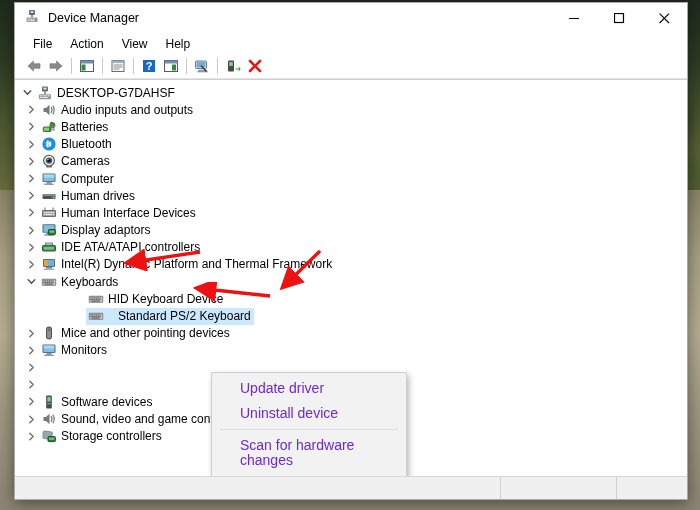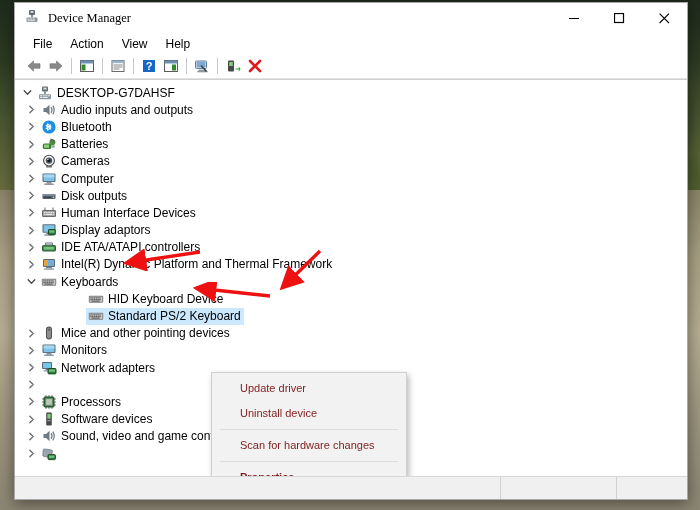--- a/index.html
+++ b/index.html
@@ -32,21 +32,21 @@
     box-shadow:0 3px 14px rgba(0,0,0,.45);
     display:flex;flex-direction:column;
     z-index:5;
   }
   
   #titlebar{
     height:30px;flex:0 0 30px;background:#ffffff;
     display:flex;align-items:center;position:relative;
   }
   #title-left{display:flex;align-items:center;padding-left:9px;gap:8px;}
-  #title-text{font-size:12.5px;color:#000;font-family:Liberation Serif, serif;}
+  #title-text{font-size:12.5px;color:#000;}
   .win-btns{position:absolute;right:0;top:0;height:30px;display:flex;}
   .win-btn{
     width:45px;height:30px;display:flex;align-items:center;justify-content:center;
     font-size:12px;color:#000;
   }
 
   
   #menubar{
     height:21px;flex:0 0 21px;display:flex;align-items:center;
     padding-left:9px;gap:0;background:#ffffff;
@@ -80,41 +80,41 @@
     width:16px;flex:0 0 16px;display:flex;align-items:center;justify-content:center;
     color:#5a5a5a;font-size:9px;
   }
   .row .ico{
     width:20px;flex:0 0 20px;display:flex;align-items:center;justify-content:center;
   }
   .row .lbl{padding-left:2px;}
   .row.depth0{padding-left:4px;}
   .row.depth1{padding-left:8px;}
   .row.depth2{padding-left:55px;}
-  .row.selected .sel-wrap{background:#cce8ff;}
+  .row.selected .sel-wrap{background:#cce8ff;gap:10px;}
   .sel-wrap{display:inline-flex;align-items:center;padding:0 3px 0 0;height:17px;}
 
   
   #statusbar{
     height:22px;flex:0 0 22px;background:#f0f0f0;border-top:1px solid #d7d7d7;
     display:flex;align-items:center;
   }
   .sb-main{flex:1 1 auto;}
   .sb-seg{width:115px;border-left:1px solid #d0d0d0;height:22px;}
   .sb-seg.small{width:70px;}
 
   
   #ctxmenu{
     position:absolute;left:196px;top:292px;width:194px;
     background:#f2f2f2;border:1px solid #cfcfcf;
     box-shadow:2px 3px 6px rgba(0,0,0,.28);
     padding:3px 0;z-index:30;
   }
   .ctx-item{
-    font-size:11px;color:#7f1d1d;padding:5px 0 5px 28px;line-height:15px;
+    font-size:14px;color:#6d28d9;padding:5px 0 5px 28px;line-height:15px;
   }
   .ctx-item.bold{font-weight:bold;}
   .ctx-sep{height:1px;background:#dcdcdc;margin:3px 8px;}
 
   
   .arrow{position:absolute;z-index:40;pointer-events:none;}
 </style>
 </head>
 <body>
 
@@ -284,55 +284,55 @@
         </div>
         <div class="row depth1">
           <span class="chev">
             <svg width="9" height="9" viewBox="0 0 9 9">
               <path d="M2.8 1.2 L6.2 4.5 L2.8 7.8" stroke="#6a6a6a" stroke-width="1.3" fill="none" stroke-linecap="round" stroke-linejoin="round"></path>
             </svg>
           </span>
           <span class="sel-wrap">
             <span class="ico">
               <svg width="16" height="16" viewBox="0 0 16 16">
-                <circle cx="8" cy="8" r="6.6" fill="#1a8fe3"></circle>
-                <path d="M6.4 4.6 L10 8 L6.4 11.4 M6.4 4.6 L6.4 11.4 M4.8 6.4 L10 10.2 M4.8 9.6 L10 5.8" stroke="#fff" stroke-width="1.1" fill="none" stroke-linejoin="round"></path>
-              </svg>
-            </span>
-            <span class="lbl">Bluetooth</span>
-          </span>
-        </div>
-        <div class="row depth1">
-          <span class="chev">
-            <svg width="9" height="9" viewBox="0 0 9 9">
-              <path d="M2.8 1.2 L6.2 4.5 L2.8 7.8" stroke="#6a6a6a" stroke-width="1.3" fill="none" stroke-linecap="round" stroke-linejoin="round"></path>
-            </svg>
-          </span>
-          <span class="sel-wrap">
-            <span class="ico">
-              <svg width="16" height="16" viewBox="0 0 16 16">
                 <rect x="1.8" y="7.5" width="8.5" height="5.5" rx="1.6" fill="#3e7a34"></rect>
                 <rect x="3" y="8.6" width="5" height="3.2" fill="#8fd07e"></rect>
                 <circle cx="11.4" cy="6.2" r="3" fill="#4c8c3c"></circle>
                 <path d="M9.5 3 L13.6 5.2" stroke="#5a5a5a" stroke-width="1.4"></path>
                 <rect x="10.2" y="9.2" width="3.6" height="2.4" fill="#9aa6ad"></rect>
               </svg>
             </span>
             <span class="lbl">Batteries</span>
           </span>
         </div>
         <div class="row depth1">
           <span class="chev">
             <svg width="9" height="9" viewBox="0 0 9 9">
               <path d="M2.8 1.2 L6.2 4.5 L2.8 7.8" stroke="#6a6a6a" stroke-width="1.3" fill="none" stroke-linecap="round" stroke-linejoin="round"></path>
             </svg>
           </span>
           <span class="sel-wrap">
             <span class="ico">
               <svg width="16" height="16" viewBox="0 0 16 16">
+                <circle cx="8" cy="8" r="6.6" fill="#1a8fe3"></circle>
+                <path d="M6.4 4.6 L10 8 L6.4 11.4 M6.4 4.6 L6.4 11.4 M4.8 6.4 L10 10.2 M4.8 9.6 L10 5.8" stroke="#fff" stroke-width="1.1" fill="none" stroke-linejoin="round"></path>
+              </svg>
+            </span>
+            <span class="lbl">Bluetooth</span>
+          </span>
+        </div>
+        <div class="row depth1">
+          <span class="chev">
+            <svg width="9" height="9" viewBox="0 0 9 9">
+              <path d="M2.8 1.2 L6.2 4.5 L2.8 7.8" stroke="#6a6a6a" stroke-width="1.3" fill="none" stroke-linecap="round" stroke-linejoin="round"></path>
+            </svg>
+          </span>
+          <span class="sel-wrap">
+            <span class="ico">
+              <svg width="16" height="16" viewBox="0 0 16 16">
                 <circle cx="8" cy="7.6" r="5.4" fill="#f0f0f0" stroke="#4a4a4a" stroke-width="1.1"></circle>
                 <circle cx="8" cy="7.6" r="3.2" fill="#4a5560"></circle>
                 <circle cx="8" cy="7.6" r="1.5" fill="#0f1418"></circle>
                 <circle cx="6.9" cy="6.4" r=".7" fill="#dfe8ef"></circle>
                 <rect x="5" y="13" width="6" height="1.6" rx=".6" fill="#6a6a6a"></rect>
               </svg>
             </span>
             <span class="lbl">Cameras</span>
           </span>
         </div>
@@ -363,21 +363,21 @@
           </span>
           <span class="sel-wrap">
             <span class="ico">
               <svg width="16" height="16" viewBox="0 0 16 16">
                 <rect x="1.5" y="6" width="13" height="5" rx="1" fill="#55606a"></rect>
                 <rect x="1.5" y="6" width="13" height="2" rx="1" fill="#7f8c98"></rect>
                 <rect x="2.8" y="8.8" width="7" height="1.1" fill="#35404a"></rect>
                 <circle cx="12.4" cy="9.4" r=".8" fill="#9fe07f"></circle>
               </svg>
             </span>
-            <span class="lbl">Disk outputs</span>
+            <span class="lbl">Human drives</span>
           </span>
         </div>
         <div class="row depth1">
           <span class="chev">
             <svg width="9" height="9" viewBox="0 0 9 9">
               <path d="M2.8 1.2 L6.2 4.5 L2.8 7.8" stroke="#6a6a6a" stroke-width="1.3" fill="none" stroke-linecap="round" stroke-linejoin="round"></path>
             </svg>
           </span>
           <span class="sel-wrap">
             <span class="ico">
@@ -569,56 +569,26 @@
             </span>
             <span class="lbl">Monitors</span>
           </span>
         </div>
         <div class="row depth1">
           <span class="chev">
             <svg width="9" height="9" viewBox="0 0 9 9">
               <path d="M2.8 1.2 L6.2 4.5 L2.8 7.8" stroke="#6a6a6a" stroke-width="1.3" fill="none" stroke-linecap="round" stroke-linejoin="round"></path>
             </svg>
           </span>
-          <span class="sel-wrap">
-            <span class="ico">
-              <svg width="16" height="16" viewBox="0 0 16 16">
-                <rect x="1" y="2" width="10" height="7" rx="1" fill="#5b6a78"></rect>
-                <rect x="2" y="3" width="8" height="5" fill="#79c4ea"></rect>
-                <rect x="4.5" y="9.2" width="3" height="1" fill="#5b6a78"></rect>
-                <rect x="2.5" y="10.2" width="7" height="1.2" rx=".5" fill="#8d9aa6"></rect>
-                <rect x="7" y="8.5" width="8" height="5.4" rx=".8" fill="#2f7a3c" stroke="#1d4f28"></rect>
-                <rect x="8" y="9.5" width="6" height="2.2" fill="#6fc47f"></rect>
-              </svg>
-            </span>
-            <span class="lbl">Network adapters</span>
-          </span>
-        </div>
-        <div class="row depth1">
-          <span class="chev">
-            <svg width="9" height="9" viewBox="0 0 9 9">
-              <path d="M2.8 1.2 L6.2 4.5 L2.8 7.8" stroke="#6a6a6a" stroke-width="1.3" fill="none" stroke-linecap="round" stroke-linejoin="round"></path>
-            </svg>
-          </span>
-        </div>
-        <div class="row depth1">
-          <span class="chev">
-            <svg width="9" height="9" viewBox="0 0 9 9">
-              <path d="M2.8 1.2 L6.2 4.5 L2.8 7.8" stroke="#6a6a6a" stroke-width="1.3" fill="none" stroke-linecap="round" stroke-linejoin="round"></path>
-            </svg>
-          </span>
-          <span class="sel-wrap">
-            <span class="ico">
-              <svg width="16" height="16" viewBox="0 0 16 16">
-                <rect x="3" y="3" width="10" height="10" rx="1" fill="#2f7a3c" stroke="#1d4f28"></rect>
-                <rect x="4.6" y="4.6" width="6.8" height="6.8" fill="#b7c9b7" stroke="#6a8a6a"></rect>
-                <path d="M5 3 L5 1.2 M8 3 L8 1.2 M11 3 L11 1.2 M5 13 L5 14.8 M8 13 L8 14.8 M11 13 L11 14.8 M3 5 L1.2 5 M3 8 L1.2 8 M3 11 L1.2 11 M13 5 L14.8 5 M13 8 L14.8 8 M13 11 L14.8 11" stroke="#4a4a4a" stroke-width=".9"></path>
-              </svg>
-            </span>
-            <span class="lbl">Processors</span>
+        </div>
+        <div class="row depth1">
+          <span class="chev">
+            <svg width="9" height="9" viewBox="0 0 9 9">
+              <path d="M2.8 1.2 L6.2 4.5 L2.8 7.8" stroke="#6a6a6a" stroke-width="1.3" fill="none" stroke-linecap="round" stroke-linejoin="round"></path>
+            </svg>
           </span>
         </div>
         <div class="row depth1">
           <span class="chev">
             <svg width="9" height="9" viewBox="0 0 9 9">
               <path d="M2.8 1.2 L6.2 4.5 L2.8 7.8" stroke="#6a6a6a" stroke-width="1.3" fill="none" stroke-linecap="round" stroke-linejoin="round"></path>
             </svg>
           </span>
           <span class="sel-wrap">
             <span class="ico">
@@ -655,20 +625,21 @@
             </svg>
           </span>
           <span class="sel-wrap">
             <span class="ico">
               <svg width="16" height="16" viewBox="0 0 16 16">
                 <path d="M2 4.5 Q2 2.8 4 3 L10 3.8 Q12 4.2 11.4 6 L10 10 Q9.4 11.6 7.4 11.2 L2.6 10.4 Q1 10 2 8 Z" fill="#9aa6ae" stroke="#6a757d" stroke-width=".7"></path>
                 <rect x="7" y="8.6" width="7.4" height="5" rx=".8" fill="#2f7a3c" stroke="#1d4f28"></rect>
                 <rect x="8" y="9.6" width="5.4" height="2.2" fill="#6fc47f"></rect>
               </svg>
             </span>
+            <span class="lbl">Storage controllers</span>
           </span>
         </div>
       </div>
 
     <div id="ctxmenu">
       <div class="ctx-item">Update driver</div>
       <div class="ctx-item">Uninstall device</div>
       <div class="ctx-sep"></div>
       <div class="ctx-item">Scan for hardware changes</div>
       <div class="ctx-sep"></div>

